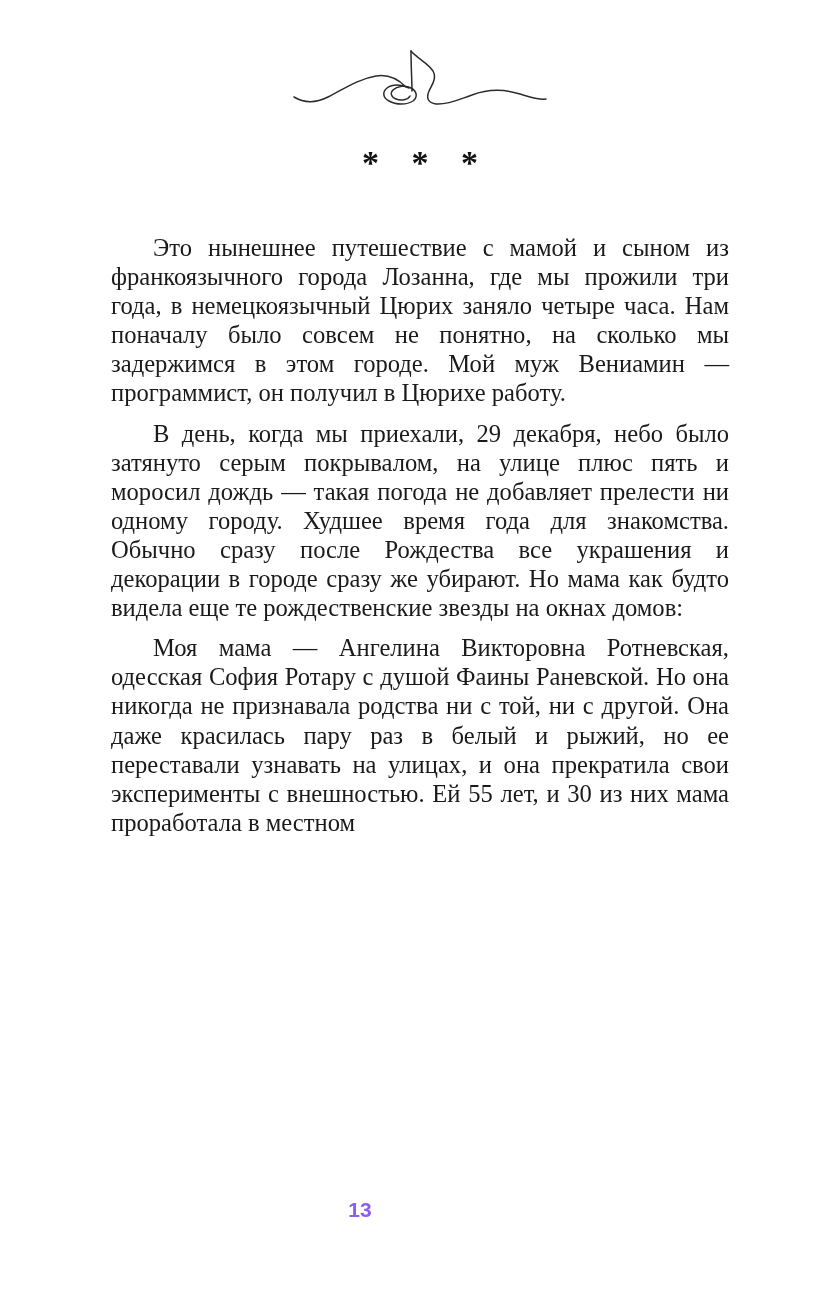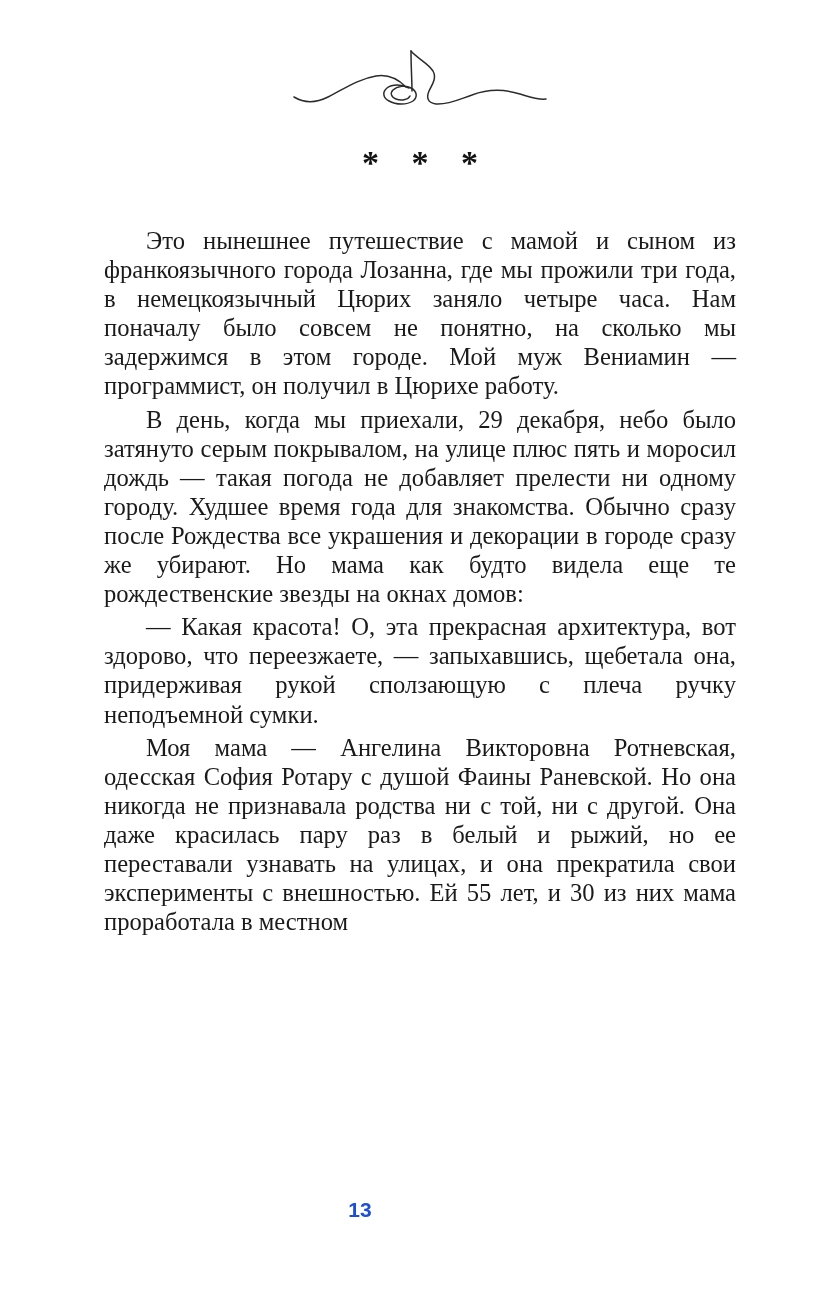--- a/index.html
+++ b/index.html
@@ -55,21 +55,21 @@
   }
 
   
   .textblock {
     position: absolute;
     top: 222px;
     left: 100px;
     width: 640px;
   }
   .para {
-    margin: 4px;
+    margin: 11px;
     font-size: 24.6px;
     line-height: 29.1px;
     text-align: justify;
     text-indent: 42px;
     hyphens: manual;
     -webkit-hyphens: manual;
     color: #1a1a1a;
     font-variant-ligatures: none;
   }
   .para.last {
@@ -80,21 +80,21 @@
   .folio {
     position: absolute;
     top: 1198px;
     left: 0;
     width: 720px;
     text-align: center;
     font-family: "Liberation Sans", "DejaVu Sans", sans-serif;
     font-weight: 700;
     font-size: 21px;
     line-height: 24px;
-    color: #1d4ed8;
+    color: #8b5cf6;
   }
 </style>
 </head>
 <body>
 
 <div class="page">
 
   <div class="ornament-wrap">
     <svg width="260" height="80" viewBox="0 0 260 80" fill="none">
       <g stroke="#2b2b2b" stroke-width="1.5" fill="none" stroke-linecap="round" stroke-linejoin="round">
@@ -108,19 +108,18 @@
         <path d="M119 47 C 112 43, 102 43, 97 47 C 92 51, 93 57, 99 60 C 106 64, 117 64, 123 60 C 128 56, 127 50, 121 47 C 116 44, 107 45, 103 49 C 100 52, 101 56, 106 58 C 111 60, 118 59, 120 55"></path>
       </g>
     </svg>
   </div>
 
   <div class="divider">* * *</div>
 
   <div class="textblock">
     <p class="para">Это нынешнее путешествие с мамой и сыном из франкоязычного города Лозанна, где мы прожили три года, в немецкоязычный Цюрих заняло четыре часа. Нам поначалу было совсем не понятно, на сколько мы задержимся в этом городе. Мой муж Вениамин — программист, он получил в Цюрихе работу.</p>
     <p class="para">В день, когда мы приехали, 29 декабря, небо было затянуто серым покрывалом, на улице плюс пять и моросил дождь — такая погода не добавляет прелести ни одному городу. Худшее время года для знакомства. Обычно сразу после Рождества все украшения и декорации в городе сразу же убирают. Но мама как будто видела еще те рождественские звезды на окнах домов:</p>
-    <p class="para">— Какая красота! О, эта прекрасная архитектура, вот здорово, что переезжаете, — запыхавшись, щебетала она, придерживая рукой сползающую с плеча ручку неподъемной сумки.</p>
     <p class="para last">Моя мама — Ангелина Викторовна Ротневская, одесская София Ротару с душой Фаины Раневской. Но она никогда не признавала родства ни с той, ни с другой. Она даже красилась пару раз в белый и рыжий, но ее переставали узнавать на улицах, и она прекратила свои эксперименты с внешностью. Ей 55 лет, и 30 из них мама проработала в местном</p>
   </div>
 
   <div class="folio">13</div>
 
 </div>
 
 </body></html>

